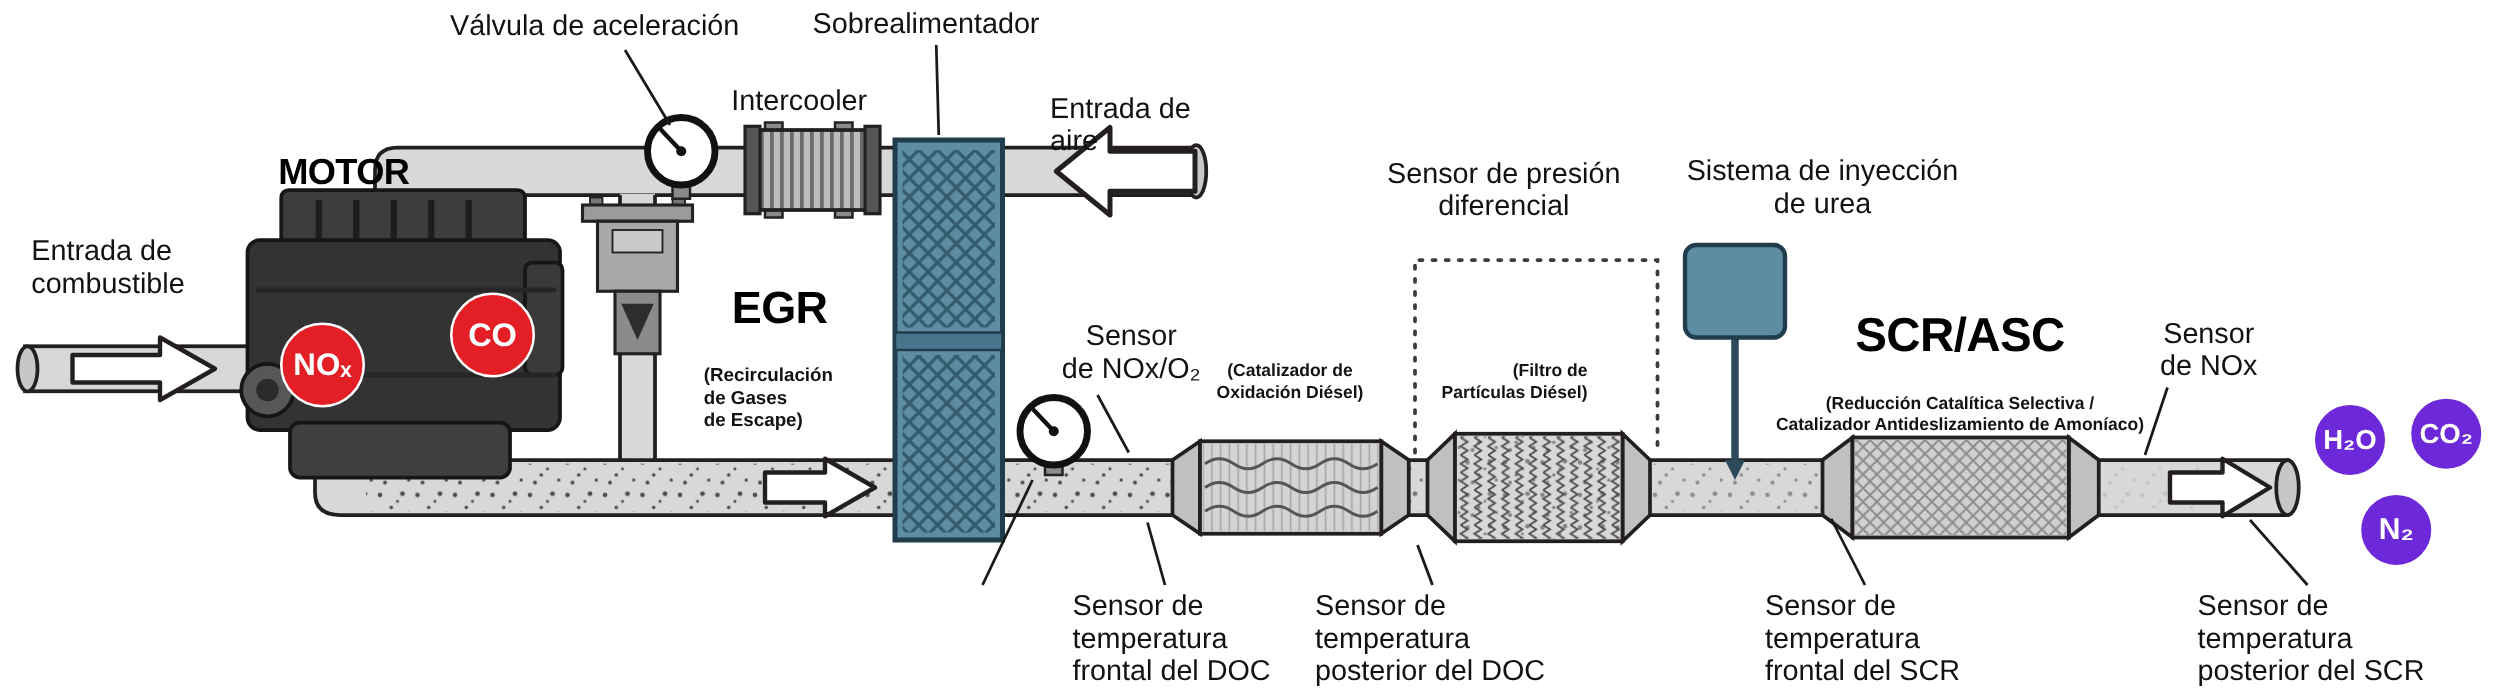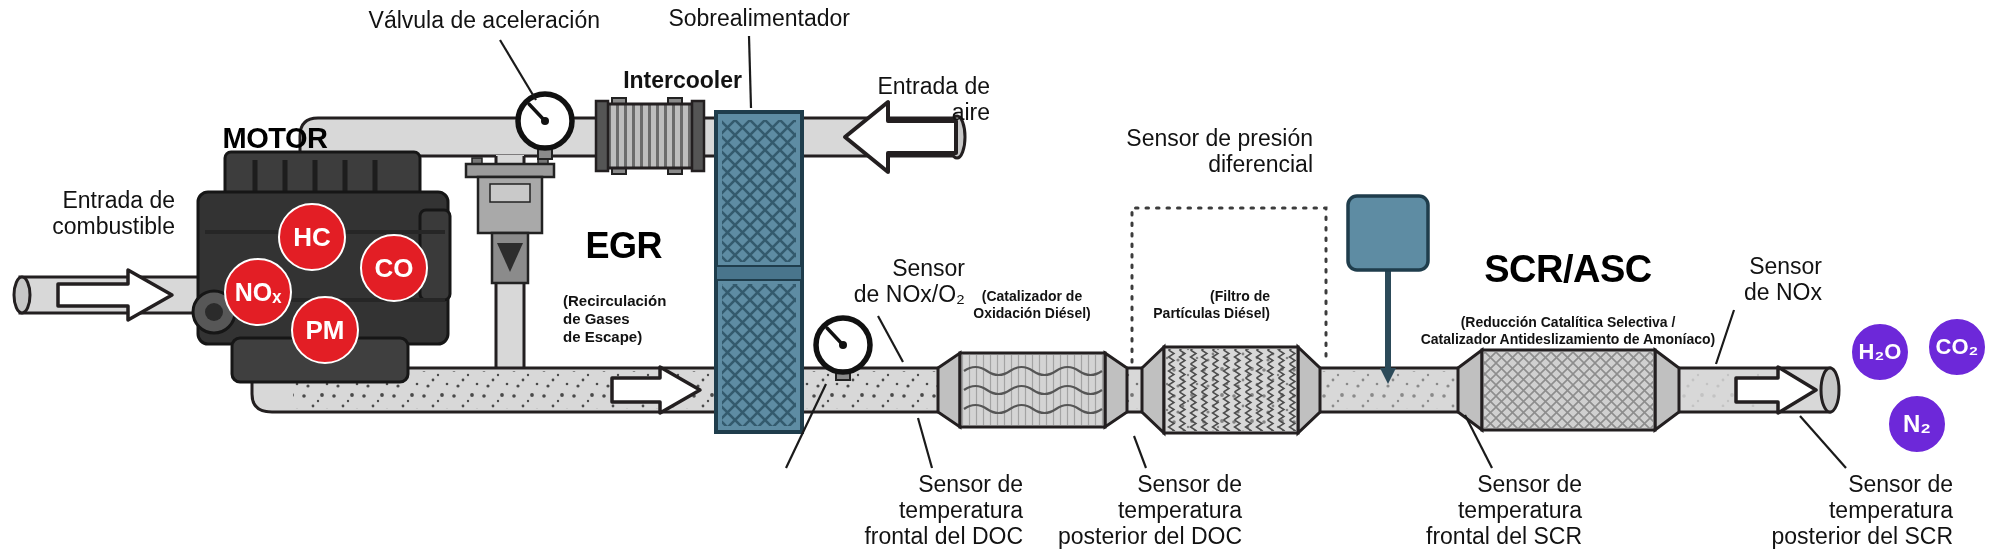--- a/index.html
+++ b/index.html
@@ -1,20 +1,20 @@
 <!DOCTYPE html>
 <html><head>
 <meta charset="utf-8">
 <style>
   * { margin:0; padding:0; box-sizing:border-box; }
   html,body { background:#fff; font-family:"Liberation Sans", sans-serif; }
   .canvas { position:relative; width:2000px; height:558px; background:#fff; overflow:hidden; }
   .canvas > svg { position:absolute; left:0; top:0; }
-  .lbl { position:absolute; color:#121212; font-size:23px; line-height:1.12; text-align:right; white-space:pre-line; }
-  .lbl.left { text-align:right; }
+  .lbl { position:absolute; color:#121212; font-size:23px; line-height:1.12; text-align:left; white-space:pre-line; }
+  .lbl.left { text-align:center; }
   .h-big { position:absolute; color:#000; font-weight:bold; letter-spacing:-0.5px; text-align:center; white-space:pre-line; line-height:1; }
   .h-big.left { text-align:right; }
   .sub { position:absolute; color:#121212; font-size:14px; font-weight:bold; line-height:1.2; text-align:center; white-space:pre-line;margin-top:20px; }
   .sub.left { text-align:left; font-size:15px; }
   .circle { position:absolute; border-radius:50%; display:flex; align-items:center; justify-content:center;
             color:#fff; font-weight:bold; border:2.5px solid #fff; }
   .red   { background:#e31e25; }
   .green { background:#6d28d9; }
 </style>
 </head>
@@ -174,21 +174,21 @@
       <path d="M1492 468 L1465 415"></path>
       <path d="M1846 468 L1800 416"></path>
       <path d="M1734 310 L1716 364"></path>
     </g>
   </svg>
 
   <div class="lbl" style="left:360px; top:8px; width:240px;">Válvula de aceleración</div>
 
   <div class="lbl" style="left:650px; top:6px; width:200px;">Sobrealimentador</div>
 
-  <div class="lbl" style="left:622px; top:68px; width:120px;font-weight:bold;">Intercooler</div>
+  <div class="lbl" style="left:585px; top:68px; width:120px;">Intercooler</div>
 
   <div class="lbl" style="left:840px; top:74px; width:150px;">Entrada de aire</div>
 
   <div class="h-big" style="left:172px; top:124px; width:120px; font-size:29px;margin-left:43px;">MOTOR</div>
 
   <div class="lbl" style="left:25px; top:188px; width:150px;">Entrada de
 combustible</div>
 
   <div class="h-big left" style="left:562px; top:228px; width:100px; font-size:36px;">EGR</div>
   <div class="sub left" style="left:563px; top:272px; width:130px;">(Recirculación
@@ -200,20 +200,22 @@
 
   <div class="sub" style="left:957px; top:268px; width:150px;">(Catalizador de
 Oxidación Diésel)</div>
 
   <div class="sub" style="left:1140px; top:268px; width:130px;text-align:right;">(Filtro de
 Partículas Diésel)</div>
 
   <div class="lbl left" style="left:1093px; top:126px; width:220px;">Sensor de presión
 diferencial</div>
 
+  <div class="lbl left" style="left:1338px; top:124px; width:240px;">Sistema de inyección
+de urea</div>
 
   <div class="h-big" style="left:1478px; top:250px; width:180px; font-size:38px;">SCR/ASC</div>
   <div class="sub" style="left:1418px; top:294px; width:300px;">(Reducción Catalítica Selectiva /
 Catalizador Antideslizamiento de Amoníaco)</div>
 
   <div class="lbl left" style="left:1712px; top:254px; width:110px;">Sensor
 de NOx</div>
 
 
   <div class="lbl" style="left:858px; top:472px; width:165px;">Sensor de
@@ -225,22 +227,20 @@
 posterior del DOC</div>
 
   <div class="lbl" style="left:1412px; top:472px; width:170px;">Sensor de
 temperatura
 frontal del SCR</div>
 
   <div class="lbl" style="left:1758px; top:472px; width:195px;">Sensor de
 temperatura
 posterior del SCR</div>
 
-  <div class="circle red" style="left:278px; top:203px; width:68px; height:68px; font-size:26px;">HC</div>
   <div class="circle red" style="left:224px; top:258px; width:68px; height:68px; font-size:25px;">NOₓ</div>
   <div class="circle red" style="left:360px; top:234px; width:68px; height:68px; font-size:26px;">CO</div>
-  <div class="circle red" style="left:291px; top:296px; width:68px; height:68px; font-size:26px;">PM</div>
 
   <div class="circle green" style="left:1850px; top:322px; width:60px; height:60px; font-size:22px;">H₂O</div>
   <div class="circle green" style="left:1927px; top:317px; width:60px; height:60px; font-size:22px;">CO₂</div>
   <div class="circle green" style="left:1887px; top:394px; width:60px; height:60px; font-size:24px;">N₂</div>
 
 </div>
 
 </body></html>

